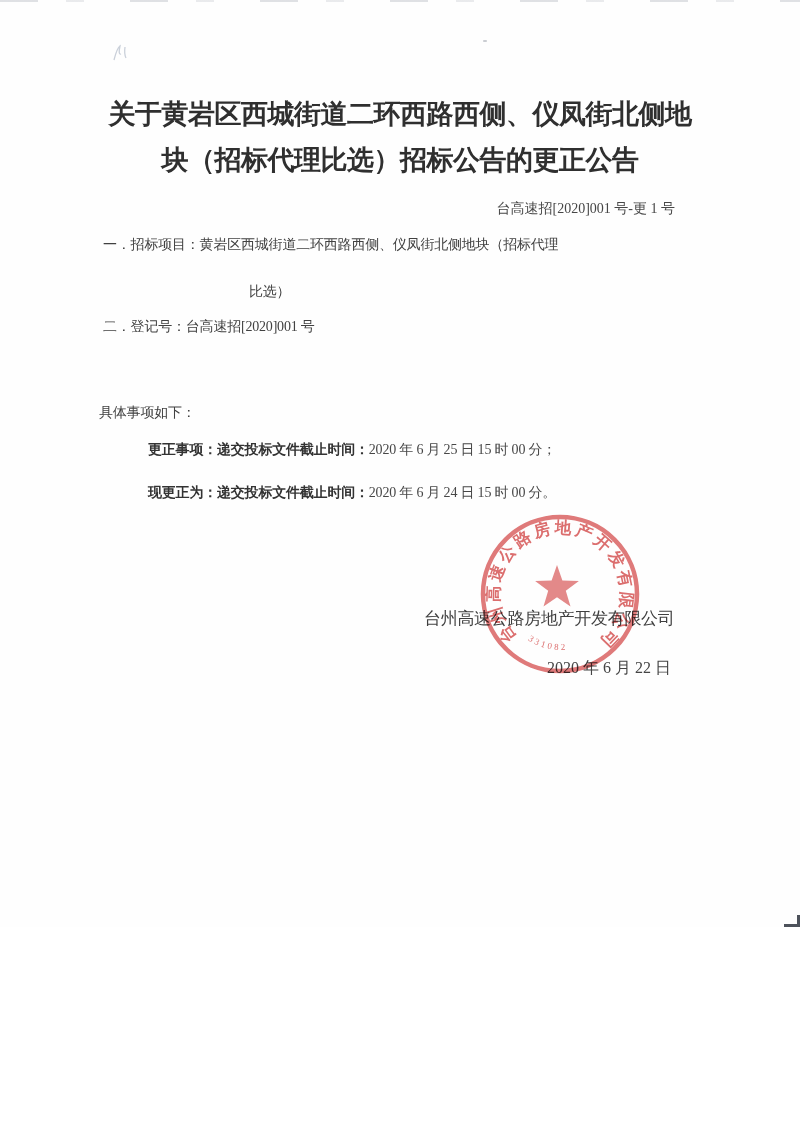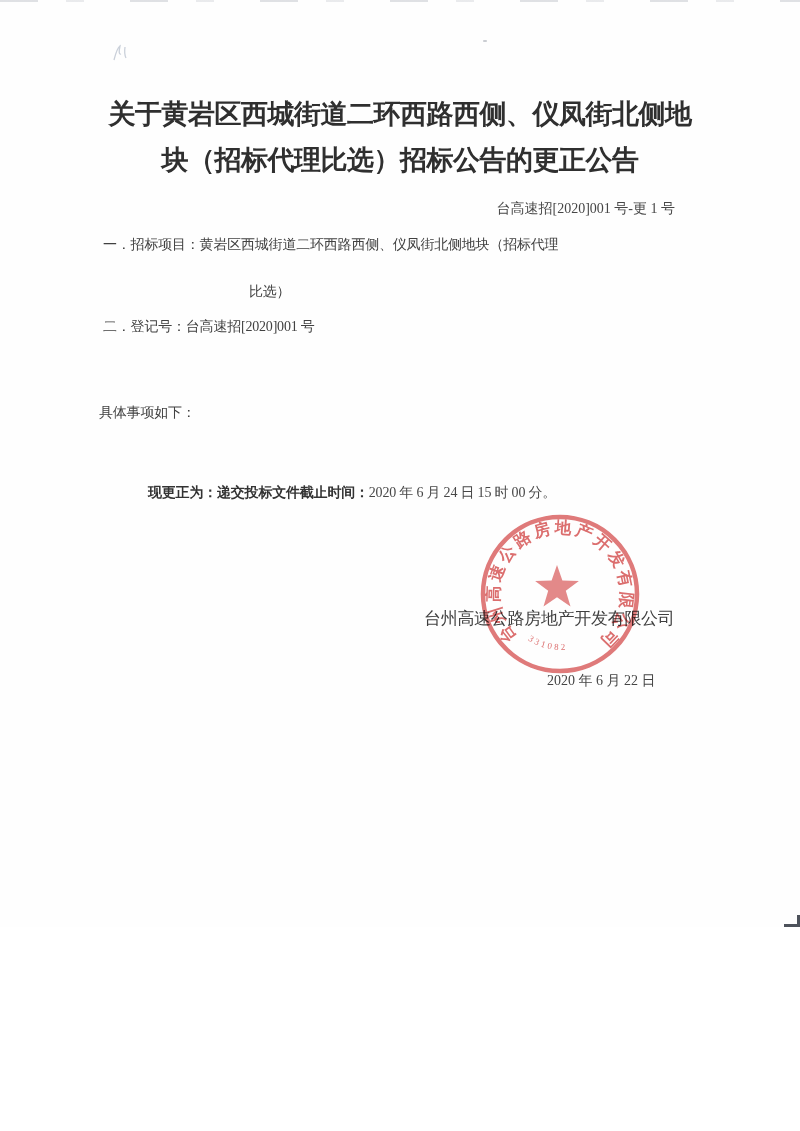--- a/index.html
+++ b/index.html
@@ -50,22 +50,22 @@
   .corr-label { font-weight: bold; color: #333333; }
   .corr-value { color: #474747; }
 
   .signature-company {
     top: 607px; left: 424px;
     font-size: 17px;
     letter-spacing: -0.3px;
     color: #3f3f3f;
   }
   .signature-date {
-    top: 672px; left: 547px;
-    font-size: 14px;
+    top: 658px; left: 547px;
+    font-size: 16px;
     color: #454545;
   }
 
   .seal {
     position: absolute;
     left: 477px; top: 512px;
     width: 166px; height: 166px;
     mix-blend-mode: multiply;
     opacity: 0.88;
   }
@@ -123,20 +123,23 @@
   <div class="line title title-1">关于黄岩区西城街道二环西路西侧、仪凤街北侧地</div>
   <div class="line title title-2">块（招标代理比选）招标公告的更正公告</div>
 
   <div class="line ref-number">台高速招[2020]001 号-更 1 号</div>
 
   <div class="line body-line item1-l1">一．招标项目：黄岩区西城街道二环西路西侧、仪凤街北侧地块（招标代理</div>
   <div class="line body-line item1-l2">比选）</div>
   <div class="line body-line item2">二．登记号：台高速招[2020]001 号</div>
   <div class="line body-line item3-l2">具体事项如下：</div>
 
+  <div class="line body-line corr-1">
+    <span class="corr-label">更正事项：递交投标文件截止时间：</span><span class="corr-value">2020 年 6 月 25 日 15 时 00 分；</span>
+  </div>
   <div class="line body-line corr-2">
     <span class="corr-label">现更正为：递交投标文件截止时间：</span><span class="corr-value">2020 年 6 月 24 日 15 时 00 分。</span>
   </div>
 
   <div class="line signature-company">台州高速公路房地产开发有限公司</div>
   <div class="line signature-date">2020 年 6 月 22 日</div>
 
   <div class="seal">
     <svg viewBox="0 0 166 166" width="166" height="166">
       <defs>

